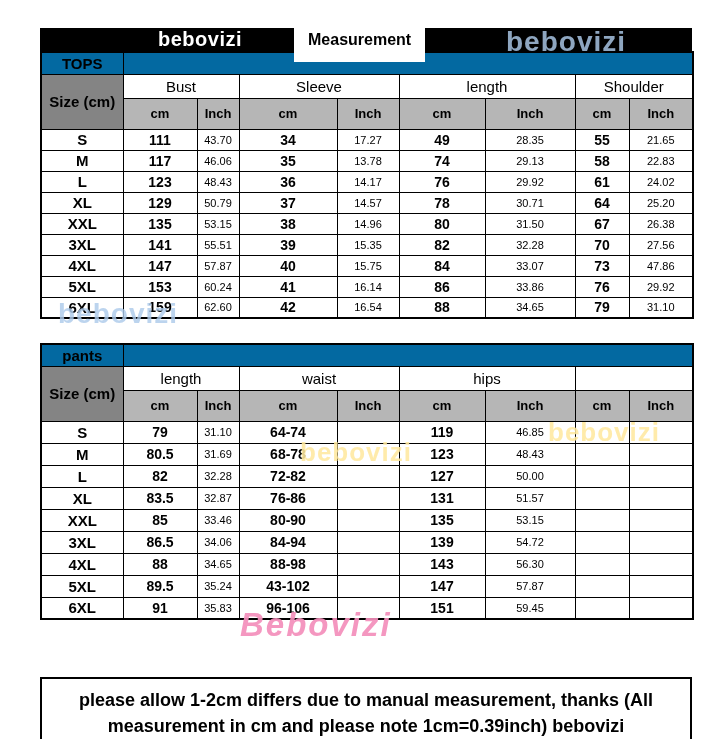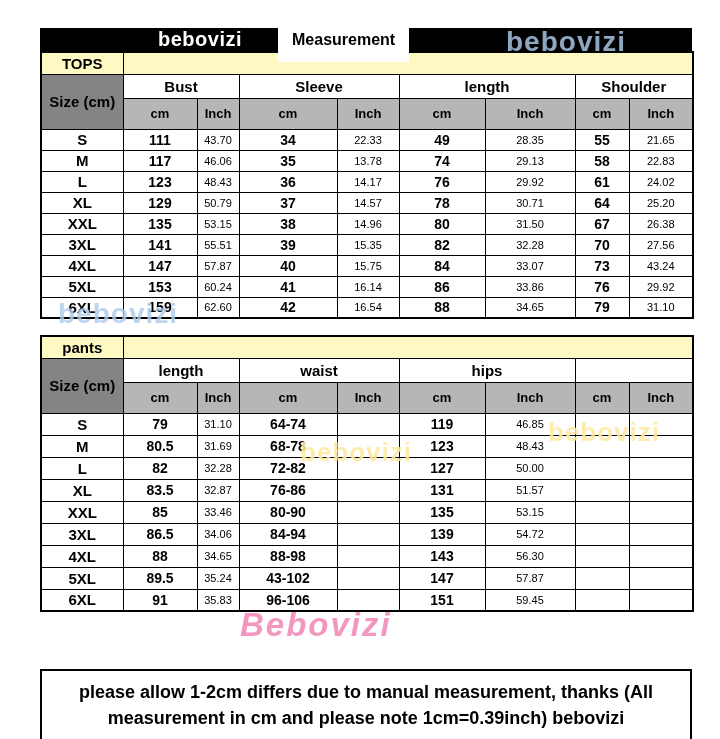--- a/index.html
+++ b/index.html
@@ -8,36 +8,36 @@
     position: relative; width: 720px; height: 739px; overflow: hidden;
     background: #ffffff; color: #000;
     font-family: "Liberation Sans", sans-serif;
   }
   
   .top-bar {
     position: relative; margin: 28px 0 0 40px; width: 652px; height: 23px;
     background: #000; display: flex; align-items: center;
   }
   .brand { margin-left: 118px; color: #fff; font-weight: 700; font-size: 20px; letter-spacing: .5px; line-height: 23px; }
-  .title-chip { margin-left: 36px; background: #fff; color: #000; font-weight: 700; font-size: 16px; padding: 13px 14px; }
+  .title-chip { margin-left: 52px; background: #fff; color: #000; font-weight: 700; font-size: 16px; padding: 13px 14px; }
 
   
   .size-table {
     margin-left: 40px; width: 652px; border-collapse: collapse; table-layout: fixed;
     border: 2px solid #000;
   }
   .size-table th, .size-table td {
     border: 1px solid #000; text-align: center; vertical-align: middle;
     padding: 0; overflow: hidden; white-space: nowrap;
   }
   .tops  { margin-top: 0; }
-  .pants { margin-top: 16px; }
-  .section-row th { background: #fef9c3; height: 22px; }
+  .pants { margin-top: 24px; }
+  .section-row th { background: #0369a1; height: 22px; }
   th.section-label { font-size: 15px; font-weight: 700; }
-  .groups-row th { height: 24px; font-size: 15px; font-weight: 700; background: #fff; }
+  .groups-row th { height: 24px; font-size: 15px; font-weight: 400; background: #fff; }
   .size-table th.size-header { background: #848484; font-size: 15px; font-weight: 700; }
   .units-row th { height: 31px; background: #b6b6b6; font-size: 13px; font-weight: 700; }
   .tops  tbody tr { height: 21px; }
   .pants tbody tr { height: 22px; }
   .size-table th.size-cell { font-size: 15px; font-weight: 700; background: #fff; }
   .size-table td.cm-val   { font-size: 14px; font-weight: 700; }
   .size-table td.inch-val { font-size: 11px; font-weight: 400; }
 
   
   .footer-note {
@@ -101,21 +101,21 @@
           <th>cm</th>
           <th>Inch</th>
         </tr>
     </thead>
     <tbody>
         <tr>
           <th class="size-cell">S</th>
           <td class="cm-val">111</td>
           <td class="inch-val">43.70</td>
           <td class="cm-val">34</td>
-          <td class="inch-val">22.33</td>
+          <td class="inch-val">17.27</td>
           <td class="cm-val">49</td>
           <td class="inch-val">28.35</td>
           <td class="cm-val">55</td>
           <td class="inch-val">21.65</td>
         </tr>
         <tr>
           <th class="size-cell">M</th>
           <td class="cm-val">117</td>
           <td class="inch-val">46.06</td>
           <td class="cm-val">35</td>
@@ -171,21 +171,21 @@
         </tr>
         <tr>
           <th class="size-cell">4XL</th>
           <td class="cm-val">147</td>
           <td class="inch-val">57.87</td>
           <td class="cm-val">40</td>
           <td class="inch-val">15.75</td>
           <td class="cm-val">84</td>
           <td class="inch-val">33.07</td>
           <td class="cm-val">73</td>
-          <td class="inch-val">43.24</td>
+          <td class="inch-val">47.86</td>
         </tr>
         <tr>
           <th class="size-cell">5XL</th>
           <td class="cm-val">153</td>
           <td class="inch-val">60.24</td>
           <td class="cm-val">41</td>
           <td class="inch-val">16.14</td>
           <td class="cm-val">86</td>
           <td class="inch-val">33.86</td>
           <td class="cm-val">76</td>

